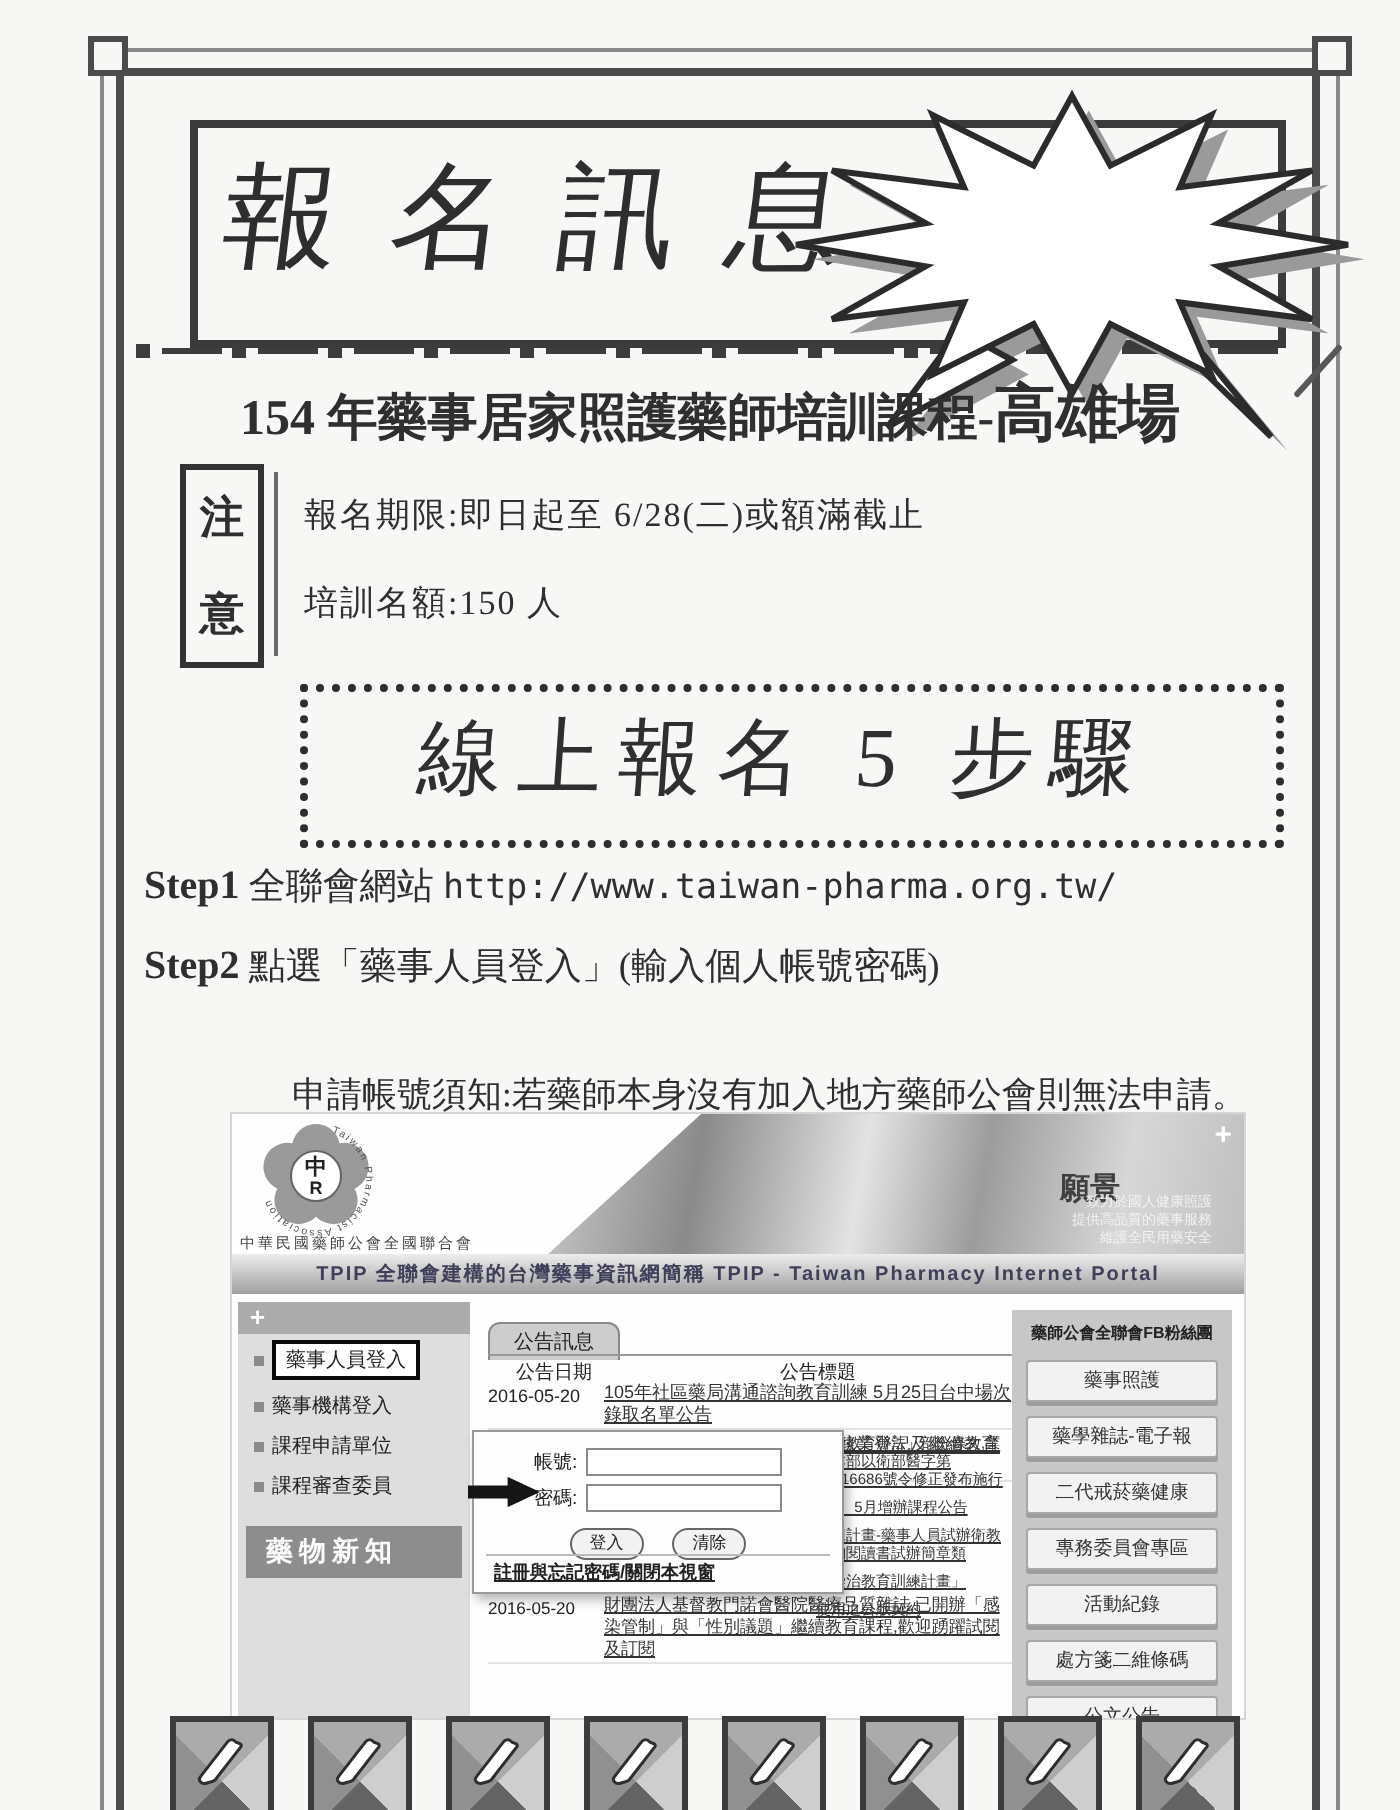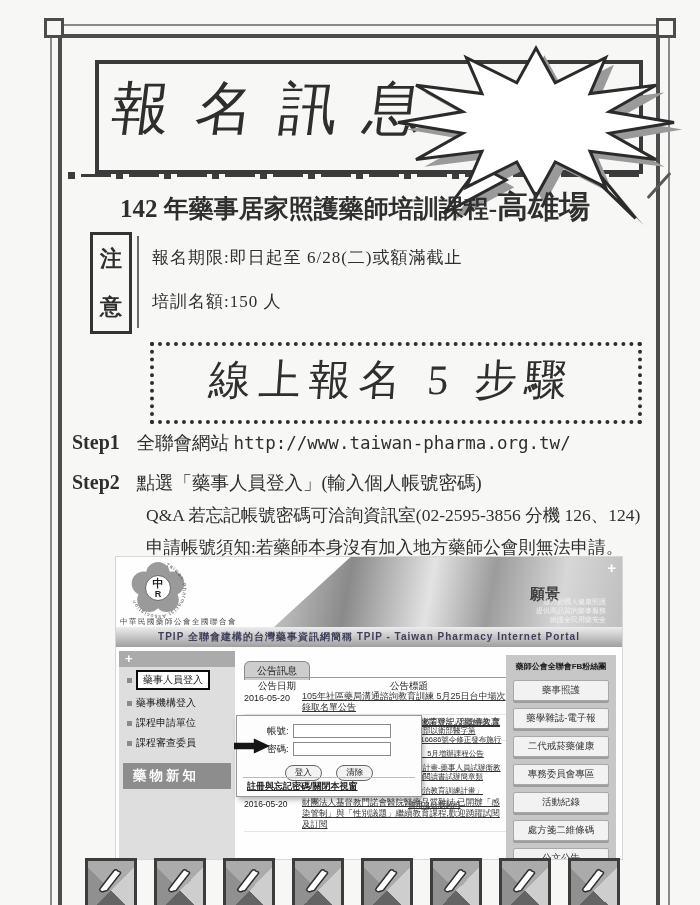--- a/index.html
+++ b/index.html
@@ -49,21 +49,21 @@
   .notice-l2{left:152px;top:290px;font-size:17px;letter-spacing:1px;}
 
   
   .dotbox{left:150px;top:342px;width:484px;height:74px;border:4px dotted #2e2e2e;}
   .dotbox-text{left:150px;top:344px;width:484px;text-align:center;font-size:42px;line-height:72px;
                letter-spacing:8px;transform:skewX(-4deg);font-weight:500;white-space:nowrap;}
 
   
   .stepline{font-size:18.5px;white-space:nowrap;}
   .step1{left:72px;top:430px;} .step2{left:72px;top:470px;}
-  .step-label{font-weight:bold;font-size:20px;margin-right:12px;font-family:"Liberation Serif",serif;}
+  .step-label{font-weight:bold;font-size:20px;margin-right:0;font-family:"Liberation Serif",serif;}
   .url{font-family:"DejaVu Sans Mono","Liberation Mono",monospace;font-size:17.5px;}
   .qa-line{left:146px;top:503px;font-size:17.5px;white-space:nowrap;}
   .apply-note{left:146px;top:535px;font-size:17.5px;white-space:nowrap;}
 
   
   .web{left:115px;top:556px;width:506px;height:302px;background:#fefefe;border:1px solid #d6d6d4;
        font-family:"Liberation Sans","DejaVu Sans",sans-serif;overflow:hidden;}
   .web .abs{position:absolute;}
 
   .logo{left:12px;top:3px;width:60px;height:60px;}
@@ -157,21 +157,21 @@
         <polygon points="240,72 186,81 225,103 170,96 183,126 141,105 125,134 109,105 67,126 80,96 25,103 64,81 10,72 64,63 25,41 80,48 67,18 109,39 125,10 141,39 183,18 170,48 225,41 186,63"></polygon>
       </g>
       <polygon points="150,96 208,152 180,118" fill="#ffffff" stroke="#2b2b2b" stroke-width="2.5"></polygon>
       <polygon points="78,108 48,148 100,120" fill="#ffffff" stroke="#2b2b2b" stroke-width="2.5"></polygon>
       <polygon points="240,72 186,81 225,103 170,96 183,126 141,105 125,134 109,105 67,126 80,96 25,103 64,81 10,72 64,63 25,41 80,48 67,18 109,39 125,10 141,39 183,18 170,48 225,41 186,63" fill="#ffffff" stroke="#2b2b2b" stroke-width="2.5"></polygon>
     </svg>
   </div>
 
   <div class="abs divider"></div>
   <div class="abs heading">
-    <span>142 年藥事居家照護藥師培訓課程-</span><span class="suffix">高雄場</span>
+    <span>154 年藥事居家照護藥師培訓課程-</span><span class="suffix">高雄場</span>
   </div>
   <div class="abs pen-mark"></div>
 
   <div class="abs notice-box">
     <span>注</span>
     <span>意</span>
   </div>
   <div class="abs notice-rule"></div>
   <div class="abs notice-l1">報名期限:即日起至 6/28(二)或額滿截止</div>
   <div class="abs notice-l2">培訓名額:150 人</div>
@@ -181,21 +181,20 @@
 
   <div class="abs stepline step1">
     <span class="step-label">Step1</span>
     <span>全聯會網站</span>
     <span class="url">http://www.taiwan-pharma.org.tw/</span>
   </div>
   <div class="abs stepline step2">
     <span class="step-label">Step2</span>
     <span>點選「藥事人員登入」(輸入個人帳號密碼)</span>
   </div>
-  <div class="abs qa-line">Q&amp;A 若忘記帳號密碼可洽詢資訊室(02-2595-3856 分機 126、124)</div>
   <div class="abs apply-note">申請帳號須知:若藥師本身沒有加入地方藥師公會則無法申請。</div>
 
   <div class="abs web">
 
     <svg class="abs logo" viewBox="0 0 60 60">
       <defs>
           <path id="ringpath" d="M30,5 a25,25 0 1,1 -0.01,0"></path>
         </defs>
       <g fill="#9a9a9a">
         <circle cx="30" cy="14" r="12"></circle>

